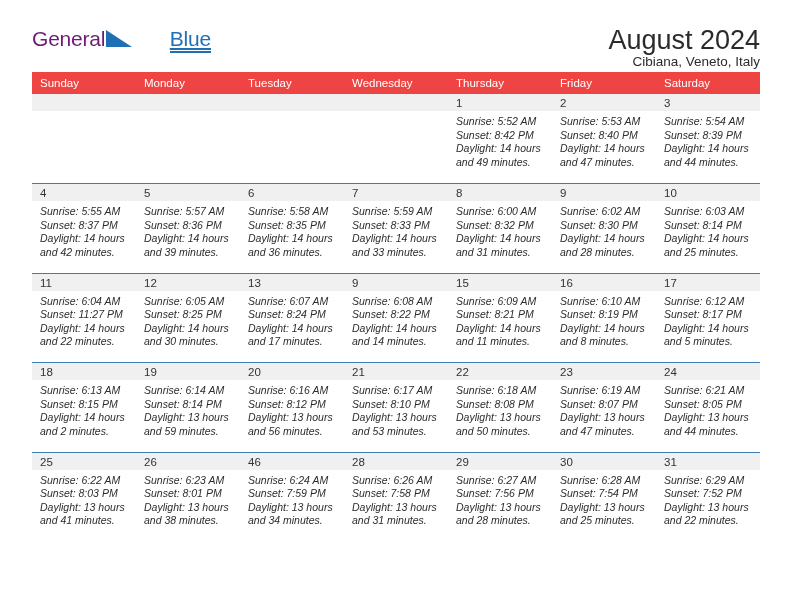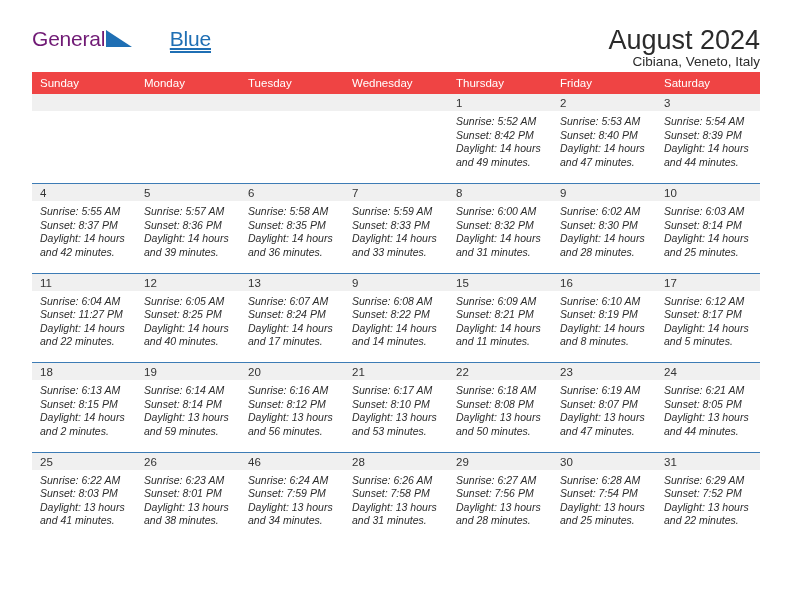--- a/index.html
+++ b/index.html
@@ -280,21 +280,21 @@
               <div>Daylight: 14 hours</div>
               <div>and 22 minutes.</div>
             </div>
           </td>
           <td>
             <div class="daynum">12</div>
             <div class="dayinfo">
               <div>Sunrise: 6:05 AM</div>
               <div>Sunset: 8:25 PM</div>
               <div>Daylight: 14 hours</div>
-              <div>and 40 minutes.</div>
+              <div>and 30 minutes.</div>
             </div>
           </td>
           <td>
             <div class="daynum">13</div>
             <div class="dayinfo">
               <div>Sunrise: 6:07 AM</div>
               <div>Sunset: 8:24 PM</div>
               <div>Daylight: 14 hours</div>
               <div>and 17 minutes.</div>
             </div>

